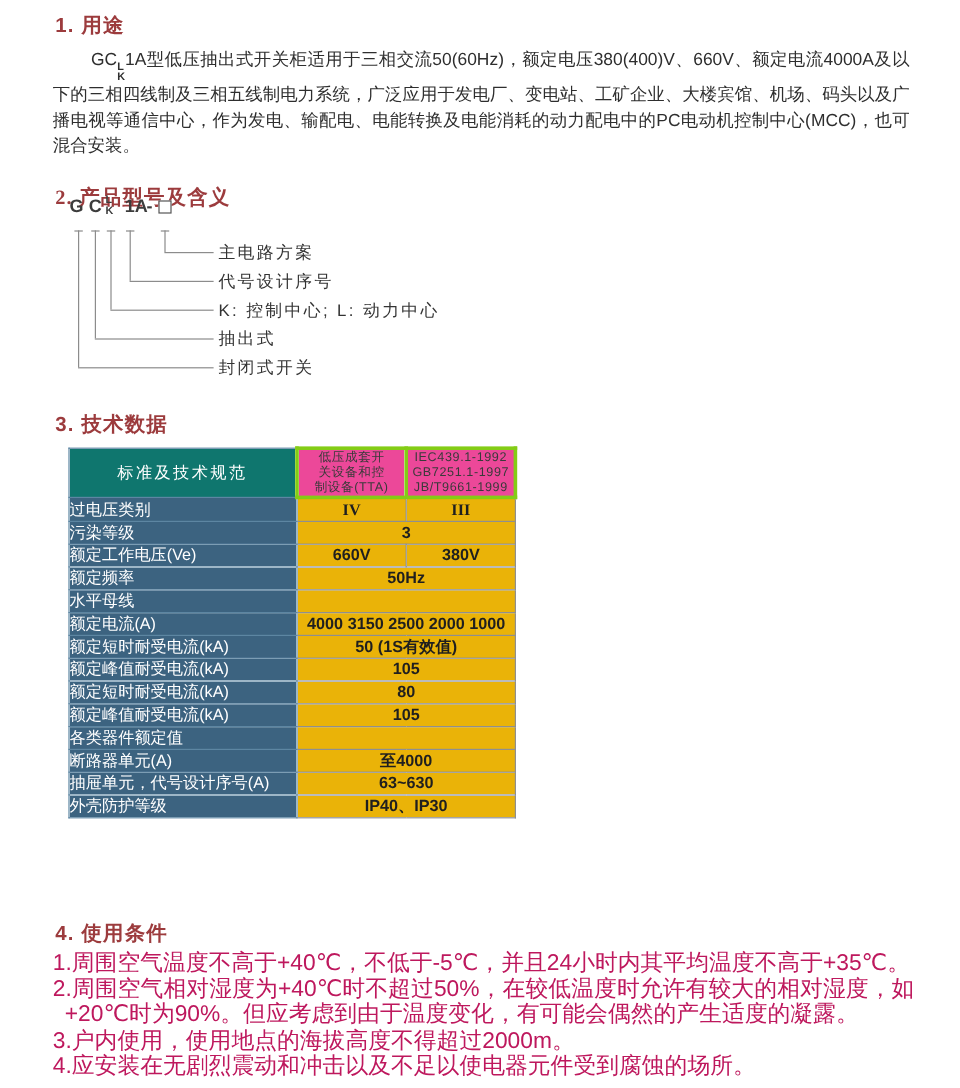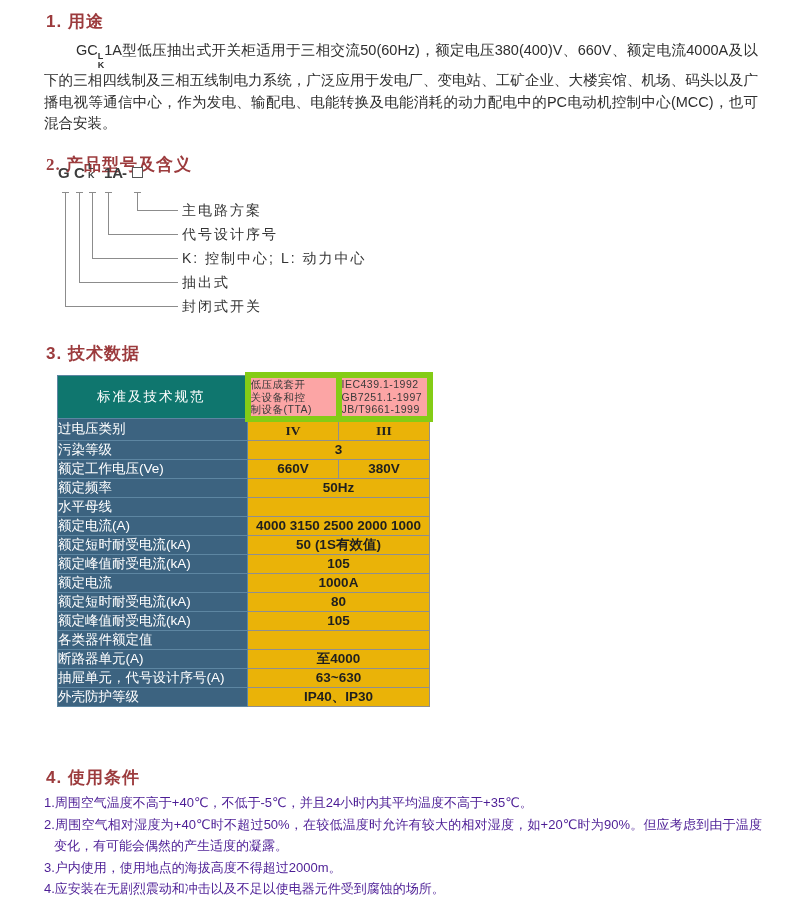--- a/index.html
+++ b/index.html
@@ -76,35 +76,35 @@
     border:1px solid #5d86a2;
     height:19px; line-height:18px;
   }
   td.t-head1 {
     background:#0f766e; color:#ffffff; text-align:center;
     font-size:13.5px; letter-spacing:2px;
     border:1px solid #5d86a2;
     height:41px;
   }
   td.t-head2 {
-    background:#fca5a5; text-align:left; vertical-align:middle;
+    background:#ec4899; text-align:center; vertical-align:middle;
     font-size:10.5px; line-height:12.5px; color:#3a3a3a;
-    border:6px solid #84cc16; height:41px; letter-spacing:0.5px;
+    border:3px solid #84cc16; height:41px; letter-spacing:0.5px;
   }
   td.t-val {
     background:#eab308; text-align:center;
     font-size:13.5px; font-weight:bold; color:#1f1f1f;
     border:1px solid #8f8f8f;
     height:19px; line-height:18px;
   }
   td.serif { font-family:"Liberation Serif","DejaVu Serif",serif; }
   
   .conds { position:absolute; left:44px; top:792px; width:718px; }
   .cond-item {
-    font-size:13px; line-height:21.5px; color:#4c1d95;
+    font-size:19px; line-height:21.5px; color:#be185d;
     text-align: justify;
     padding-left:10px; text-indent:-10px;
   }
 </style>
 </head>
 <body>
 
 <div id="page">
 
   <div class="sec-heading" style="top:10px;">1. 用途</div>
@@ -206,24 +206,20 @@
       </tr>
       <tr>
         <td class="t-label">额定短时耐受电流(kA)</td>
         <td class="t-val" colspan="2">50 (1S有效值)</td>
       </tr>
       <tr>
         <td class="t-label">额定峰值耐受电流(kA)</td>
         <td class="t-val" colspan="2">105</td>
       </tr>
       <tr>
-        <td class="t-label">额定电流</td>
-        <td class="t-val" colspan="2">1000A</td>
-      </tr>
-      <tr>
         <td class="t-label">额定短时耐受电流(kA)</td>
         <td class="t-val" colspan="2">80</td>
       </tr>
       <tr>
         <td class="t-label">额定峰值耐受电流(kA)</td>
         <td class="t-val" colspan="2">105</td>
       </tr>
       <tr>
         <td class="t-label">各类器件额定值</td>
         <td class="t-val" colspan="2"></td>

